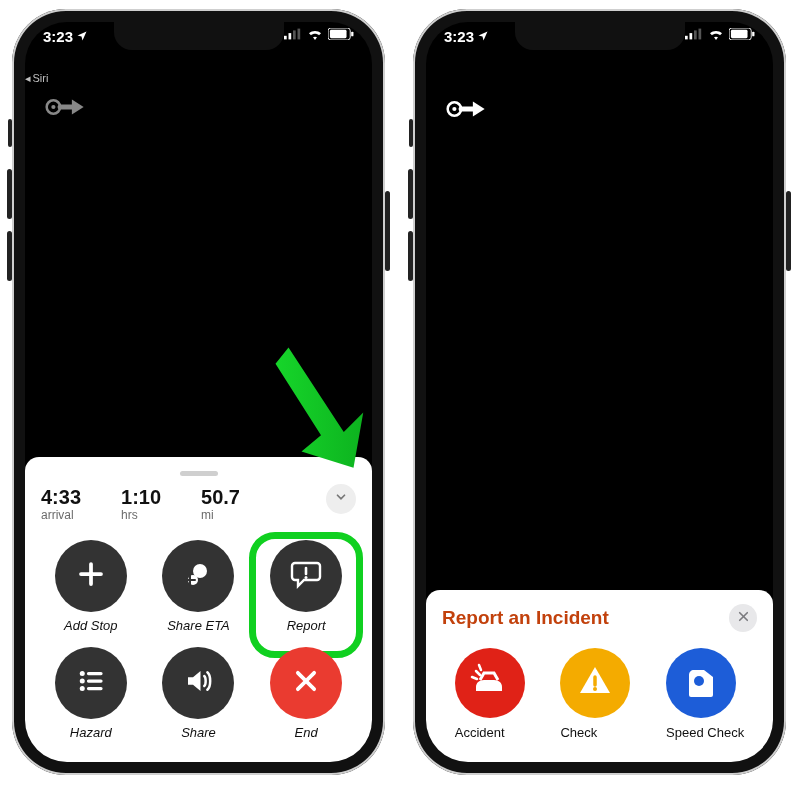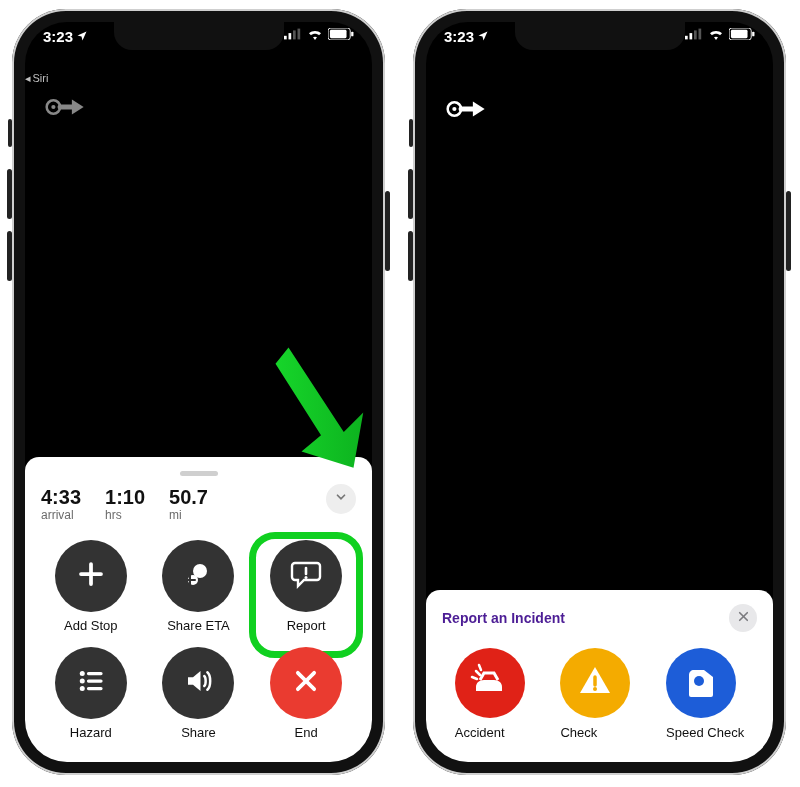--- a/index.html
+++ b/index.html
@@ -66,44 +66,44 @@
 
   
   .sheet {
     background:#fff; border-top-left-radius:14px; border-top-right-radius:14px;
     padding:14px 16px 22px 16px; box-shadow:0 -2px 18px rgba(0,0,0,.15);
   }
   .grabber { width:38px; height:5px; background:#cfcfcf; border-radius:3px;
     margin:0 auto 10px auto; }
 
   
-  .stats { display:flex; gap:24px; align-items:center; position:relative; padding-bottom:18px; }
+  .stats { display:flex; gap:40px; align-items:center; position:relative; padding-bottom:18px; }
   .stat-val { font-weight:600; font-size:20px; color:#111; }
   .stat-lbl { font-size:12px; color:var(--text-gray); margin-top:-1px; }
   .chev-btn {
     width:30px; height:30px; border-radius:50%; background:#eee;
     display:flex; align-items:center; justify-content:center; position:absolute; right:0; top:-2px;
   }
 
-  .grid-btns { display:grid; grid-template-columns:repeat(3,1fr); gap:14px 8px; }
+  .grid-btns { display:grid; grid-template-columns:repeat(3,1fr); gap:14px 8px;font-style:italic; }
   .abtn { display:flex; flex-direction:column; align-items:center; gap:6px; position:relative; }
   .abtn .circle {
     width:72px; height:72px; border-radius:50%; background:var(--dark-btn);
     display:flex; align-items:center; justify-content:center;
   }
   .abtn.red .circle { background:var(--red-btn); }
   .abtn .cap { font-size:13px; color:#111; }
   .highlight { position:absolute; top:-8px; left:50%; transform:translateX(-50%);
     width:100px; height:112px; border:7px solid #10d020; border-radius:26px; pointer-events:none; }
 
   .big-arrow { position:absolute; width:110px; height:130px; pointer-events:none; z-index:60; }
 
   
   .sheet-title { display:flex; align-items:center; justify-content:space-between; margin-bottom:16px; }
-  .sheet-title h3 { margin:0; font-size:14px; font-weight:700; color:#4c1d95; }
+  .sheet-title h3 { margin:0; font-size:19px; font-weight:700; color:#c2410c; }
   .close-circle { width:28px; height:28px; border-radius:50%; background:#e8e8ea;
     display:flex; align-items:center; justify-content:center; }
   .inc-row { display:flex; justify-content:space-around; gap:10px; }
   .inc { display:flex; flex-direction:column; gap:7px; }
   .inc .circle { width:70px; height:70px; border-radius:50%;
     display:flex; align-items:center; justify-content:center; }
   .inc.accident .circle { background:#e02217; }
   .inc.hazard   .circle { background:#f4ab00; }
   .inc.speed    .circle { background:#1d5dd8; }
   .inc .cap { font-size:13px; color:#111; }

